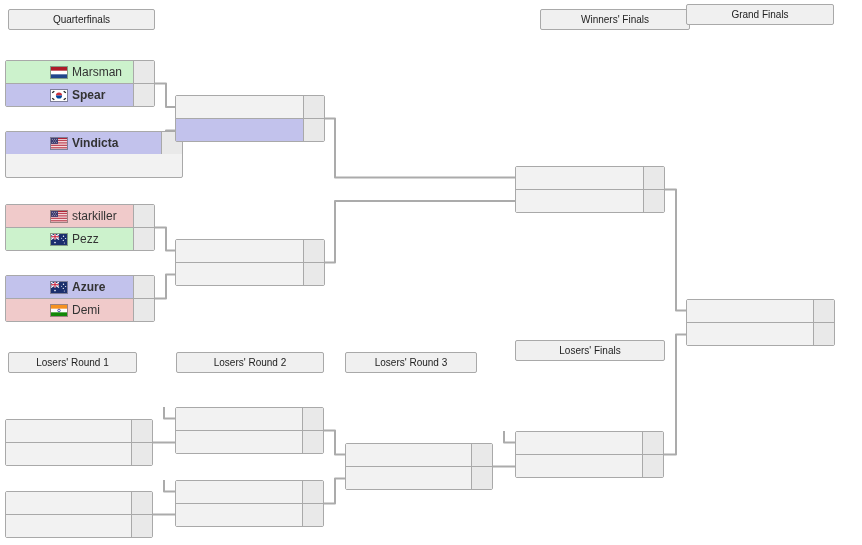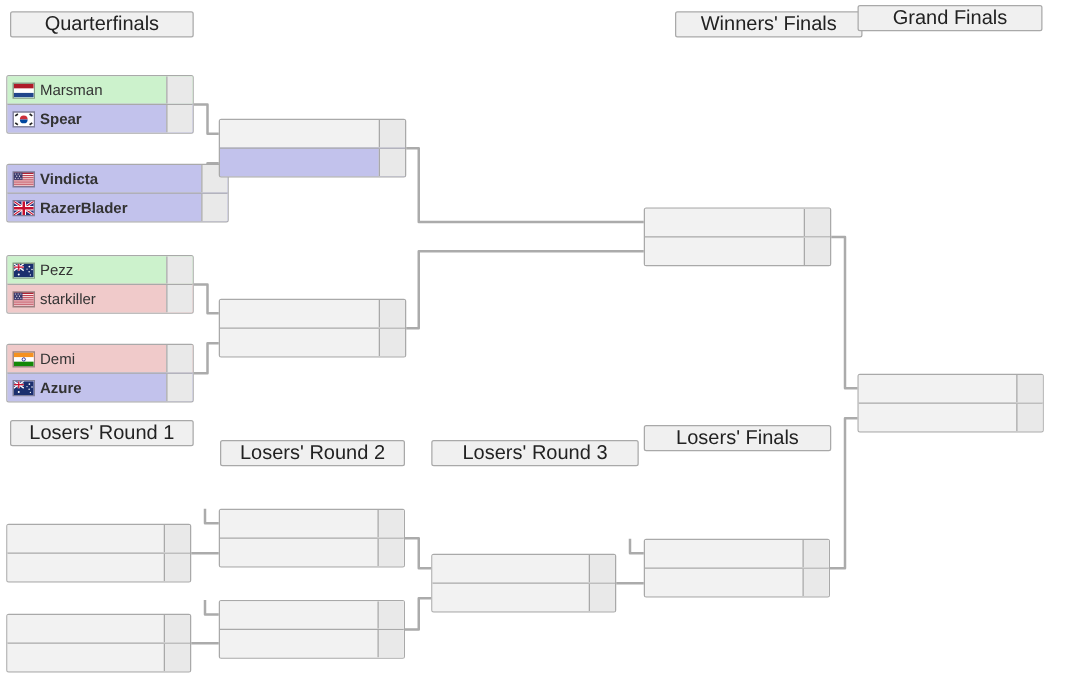--- a/index.html
+++ b/index.html
@@ -7,29 +7,29 @@
     position:relative;width:862px;height:545px;background:#fff;overflow:hidden;
     font-family:"Liberation Sans","DejaVu Sans",sans-serif;
     font-size:12px;color:var(--c-text,#333);
   }
   .round-header{
     position:absolute;height:21px;box-sizing:border-box;
     background:var(--c-headerbg,#f0f0f0);
     border:1px solid var(--c-border,#a9a9a9);
     border-radius:2px;
     display:flex;align-items:center;justify-content:center;
-    font-size:16px;color:#222;white-space:nowrap;
+    font-size:10px;color:#222;white-space:nowrap;
   }
   .match{
     position:absolute;height:47px;box-sizing:border-box;
     border:1px solid var(--c-border,#a9a9a9);
     border-radius:2px;background:#f2f2f2;
   }
   .slot{
-    height:22px;display:flex;align-items:center;overflow:hidden;
+    height:22px;display:flex;align-items:center;overflow:hidden;padding-left:40px;
   }
   .slot + .slot{border-top:1px solid var(--c-border,#a9a9a9);}
   .s-won  {background:var(--c-won,#ccf2cc);}
   .s-pending{background:var(--c-pending,#c5c5ec);font-weight:bold;}
   .s-lost {background:var(--c-lost,#f0caca);}
   .s-empty{background:var(--c-empty,#f2f2f2);}
   .flag{
     flex:0 0 auto;width:16px;height:11px;margin-left:5px;line-height:0;
     box-shadow:0 0 0 1px rgba(0,0,0,0.35);
   }
@@ -52,23 +52,23 @@
   }
 </style>
 </head>
 <body>
 
 <div class="stage">
 
   <div class="round-header" style="left:8px;top:9px;width:147px">Quarterfinals</div>
   <div class="round-header" style="left:540px;top:9px;width:150px">Winners' Finals</div>
   <div class="round-header" style="left:686px;top:4px;width:148px">Grand Finals</div>
-  <div class="round-header" style="left:8px;top:336px;width:147px">Losers' Round 1</div>
+  <div class="round-header" style="left:8px;top:352px;width:129px">Losers' Round 1</div>
   <div class="round-header" style="left:176px;top:352px;width:148px">Losers' Round 2</div>
-  <div class="round-header" style="left:345px;top:352px;width:166px">Losers' Round 3</div>
+  <div class="round-header" style="left:345px;top:352px;width:132px">Losers' Round 3</div>
   <div class="round-header" style="left:515px;top:340px;width:150px">Losers' Finals</div>
 
   <svg class="connectors" width="862" height="545" viewBox="0 0 862 545">
     <path d="M155 83.5 H166 V107 H175"></path>
     <path d="M155 154.5 H166 V130.5 H175"></path>
     <path d="M155 227.5 H166 V250.5 H175"></path>
     <path d="M155 298.5 H166 V274.5 H175"></path>
     <path d="M325 118.5 H335 V177.5 H515"></path>
     <path d="M325 262.5 H335 V201 H515"></path>
     <path d="M665 189.5 H676 V310.5 H686"></path>
@@ -136,56 +136,23 @@
               <circle cx="4.6" cy="2.9" r="0.45"></circle>
               <circle cx="1.3" cy="4.6" r="0.45"></circle>
               <circle cx="3.5" cy="4.6" r="0.45"></circle>
               <circle cx="5.7" cy="4.6" r="0.45"></circle>
             </g>
           </svg>
         </span>
       <span class="pname">Vindicta</span>
       <span class="score"></span>
     </div>
-    <div class="slot s-pending">
-      <span class="flag">
-          <svg width="16" height="11" viewBox="0 0 16 11">
-            <rect width="16" height="11" fill="#29337a"></rect>
-            <path d="M0,0 L16,11 M16,0 L0,11" stroke="#fff" stroke-width="2.2"></path>
-            <path d="M0,0 L16,11 M16,0 L0,11" stroke="#c8102e" stroke-width="0.9"></path>
-            <path d="M8,0 V11 M0,5.5 H16" stroke="#fff" stroke-width="3.6"></path>
-            <path d="M8,0 V11 M0,5.5 H16" stroke="#c8102e" stroke-width="2"></path>
-          </svg>
-        </span>
-      <span class="pname">RazerBlader</span>
-      <span class="score"></span>
-    </div>
   </div>
 
   <div class="match" style="left:5px;top:204px;width:150px">
-    <div class="slot s-won">
-      <span class="flag">
-          <svg width="16" height="11" viewBox="0 0 16 11">
-            <rect width="16" height="11" fill="#1b2f6e"></rect>
-            <path d="M0,0 L8,5.5 M8,0 L0,5.5" stroke="#fff" stroke-width="1.1"></path>
-            <path d="M4,0 V5.5 M0,2.75 H8" stroke="#fff" stroke-width="1.8"></path>
-            <path d="M4,0 V5.5 M0,2.75 H8" stroke="#c8102e" stroke-width="1"></path>
-            <g fill="#fff">
-              <circle cx="12.5" cy="2.2" r="0.7"></circle>
-              <circle cx="14.6" cy="4.5" r="0.6"></circle>
-              <circle cx="12.3" cy="6.4" r="0.6"></circle>
-              <circle cx="10.6" cy="4.2" r="0.5"></circle>
-              <circle cx="4" cy="8.6" r="0.8"></circle>
-              <circle cx="13.3" cy="8.9" r="0.5"></circle>
-            </g>
-          </svg>
-        </span>
-      <span class="pname">Pezz</span>
-      <span class="score"></span>
-    </div>
     <div class="slot s-lost">
       <span class="flag">
           <svg width="16" height="11" viewBox="0 0 16 11">
             <rect width="16" height="11" fill="#b22234"></rect>
             <g fill="#fff">
               <rect y="1.27" width="16" height="0.85"></rect>
               <rect y="2.96" width="16" height="0.85"></rect>
               <rect y="4.65" width="16" height="0.85"></rect>
               <rect y="6.35" width="16" height="0.85"></rect>
               <rect y="8.04" width="16" height="0.85"></rect>
@@ -200,55 +167,75 @@
               <circle cx="4.6" cy="2.9" r="0.45"></circle>
               <circle cx="1.3" cy="4.6" r="0.45"></circle>
               <circle cx="3.5" cy="4.6" r="0.45"></circle>
               <circle cx="5.7" cy="4.6" r="0.45"></circle>
             </g>
           </svg>
         </span>
       <span class="pname">starkiller</span>
       <span class="score"></span>
     </div>
-  </div>
-
-  <div class="match" style="left:5px;top:275px;width:150px">
-    <div class="slot s-lost">
-      <span class="flag">
-          <svg width="16" height="11" viewBox="0 0 16 11">
-            <rect width="16" height="11" fill="#fff"></rect>
-            <rect width="16" height="3.67" fill="#f59121"></rect>
-            <rect y="7.33" width="16" height="3.67" fill="#138808"></rect>
-            <circle cx="8" cy="5.5" r="1.3" fill="none" stroke="#000080" stroke-width="0.6"></circle>
-          </svg>
-        </span>
-      <span class="pname">Demi</span>
-      <span class="score"></span>
-    </div>
-    <div class="slot s-pending">
+    <div class="slot s-won">
       <span class="flag">
           <svg width="16" height="11" viewBox="0 0 16 11">
             <rect width="16" height="11" fill="#1b2f6e"></rect>
             <path d="M0,0 L8,5.5 M8,0 L0,5.5" stroke="#fff" stroke-width="1.1"></path>
             <path d="M4,0 V5.5 M0,2.75 H8" stroke="#fff" stroke-width="1.8"></path>
             <path d="M4,0 V5.5 M0,2.75 H8" stroke="#c8102e" stroke-width="1"></path>
             <g fill="#fff">
               <circle cx="12.5" cy="2.2" r="0.7"></circle>
               <circle cx="14.6" cy="4.5" r="0.6"></circle>
               <circle cx="12.3" cy="6.4" r="0.6"></circle>
               <circle cx="10.6" cy="4.2" r="0.5"></circle>
               <circle cx="4" cy="8.6" r="0.8"></circle>
               <circle cx="13.3" cy="8.9" r="0.5"></circle>
             </g>
           </svg>
         </span>
+      <span class="pname">Pezz</span>
+      <span class="score"></span>
+    </div>
+  </div>
+
+  <div class="match" style="left:5px;top:275px;width:150px">
+    <div class="slot s-pending">
+      <span class="flag">
+          <svg width="16" height="11" viewBox="0 0 16 11">
+            <rect width="16" height="11" fill="#1b2f6e"></rect>
+            <path d="M0,0 L8,5.5 M8,0 L0,5.5" stroke="#fff" stroke-width="1.1"></path>
+            <path d="M4,0 V5.5 M0,2.75 H8" stroke="#fff" stroke-width="1.8"></path>
+            <path d="M4,0 V5.5 M0,2.75 H8" stroke="#c8102e" stroke-width="1"></path>
+            <g fill="#fff">
+              <circle cx="12.5" cy="2.2" r="0.7"></circle>
+              <circle cx="14.6" cy="4.5" r="0.6"></circle>
+              <circle cx="12.3" cy="6.4" r="0.6"></circle>
+              <circle cx="10.6" cy="4.2" r="0.5"></circle>
+              <circle cx="4" cy="8.6" r="0.8"></circle>
+              <circle cx="13.3" cy="8.9" r="0.5"></circle>
+            </g>
+          </svg>
+        </span>
       <span class="pname">Azure</span>
       <span class="score"></span>
     </div>
+    <div class="slot s-lost">
+      <span class="flag">
+          <svg width="16" height="11" viewBox="0 0 16 11">
+            <rect width="16" height="11" fill="#fff"></rect>
+            <rect width="16" height="3.67" fill="#f59121"></rect>
+            <rect y="7.33" width="16" height="3.67" fill="#138808"></rect>
+            <circle cx="8" cy="5.5" r="1.3" fill="none" stroke="#000080" stroke-width="0.6"></circle>
+          </svg>
+        </span>
+      <span class="pname">Demi</span>
+      <span class="score"></span>
+    </div>
   </div>
 
   <div class="match" style="left:175px;top:95px;width:150px">
     <div class="slot s-empty">
       <span class="pname"></span>
       <span class="score"></span>
     </div>
     <div class="slot s-pending">
       <span class="pname"></span>
       <span class="score"></span>

